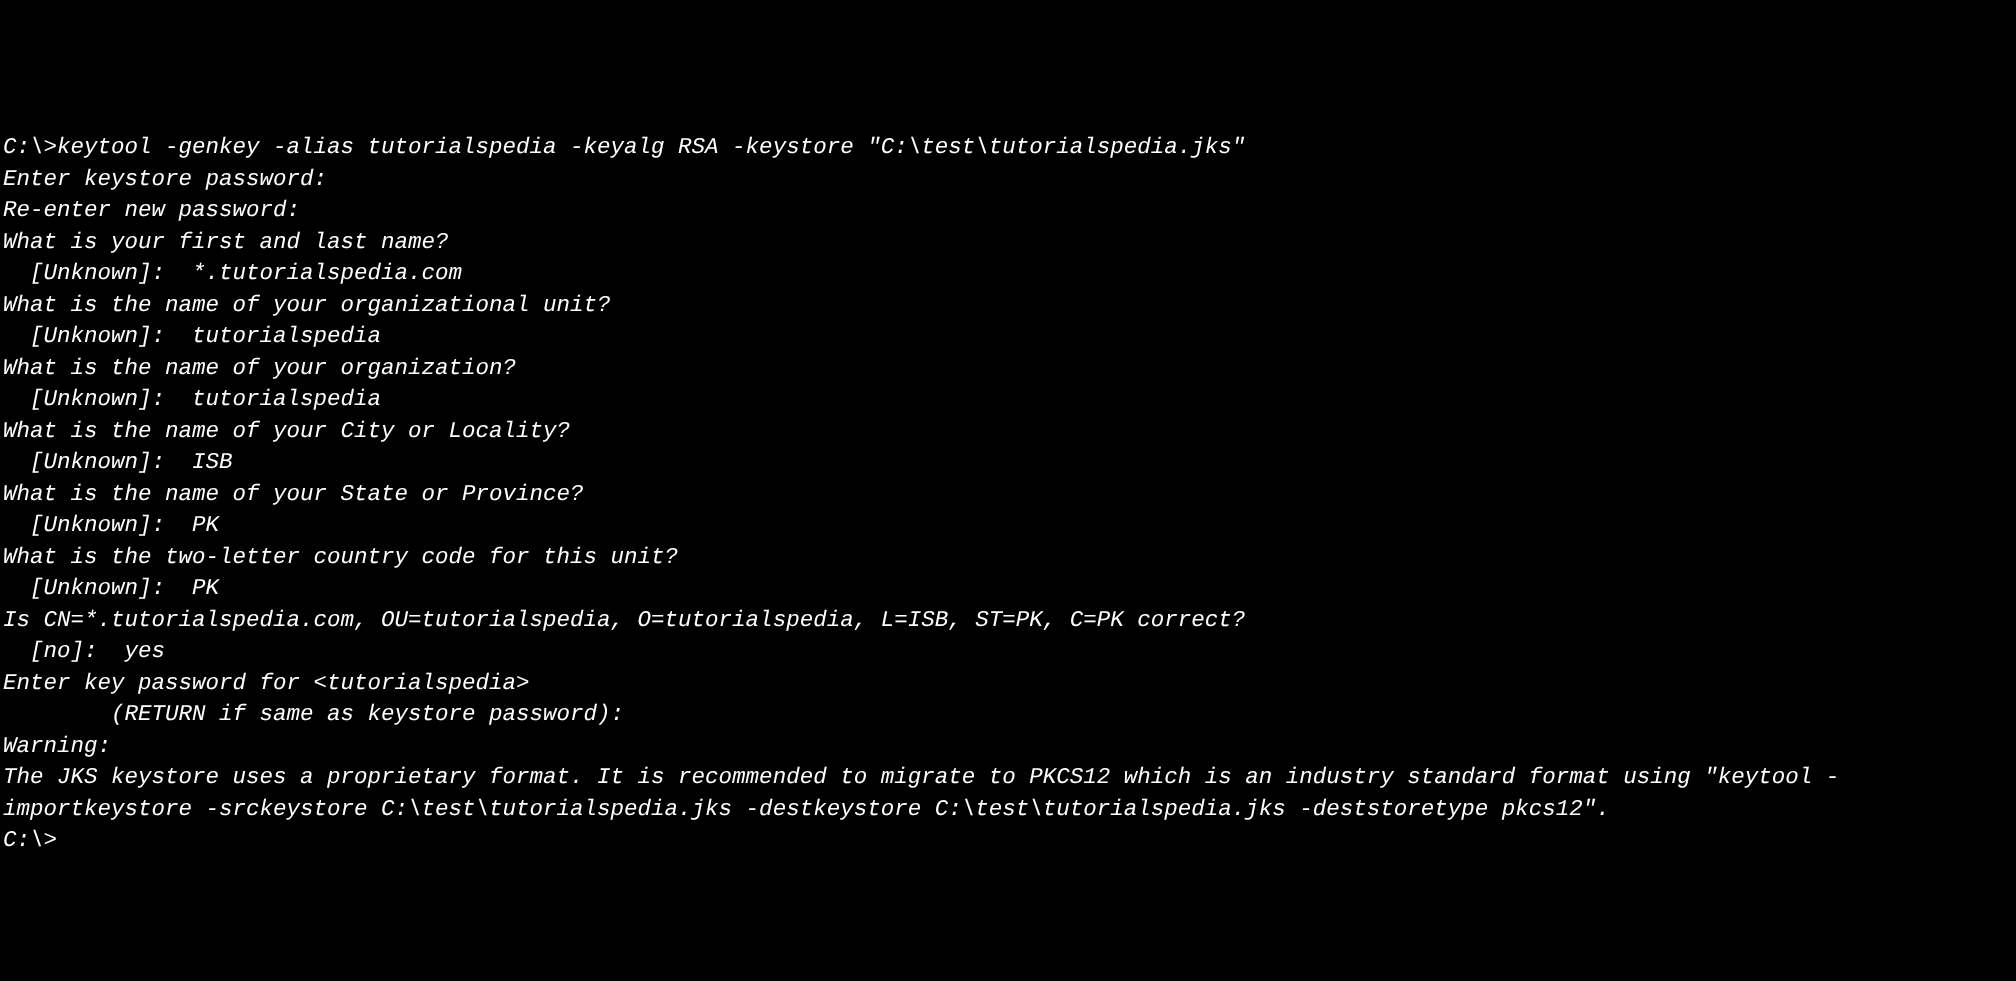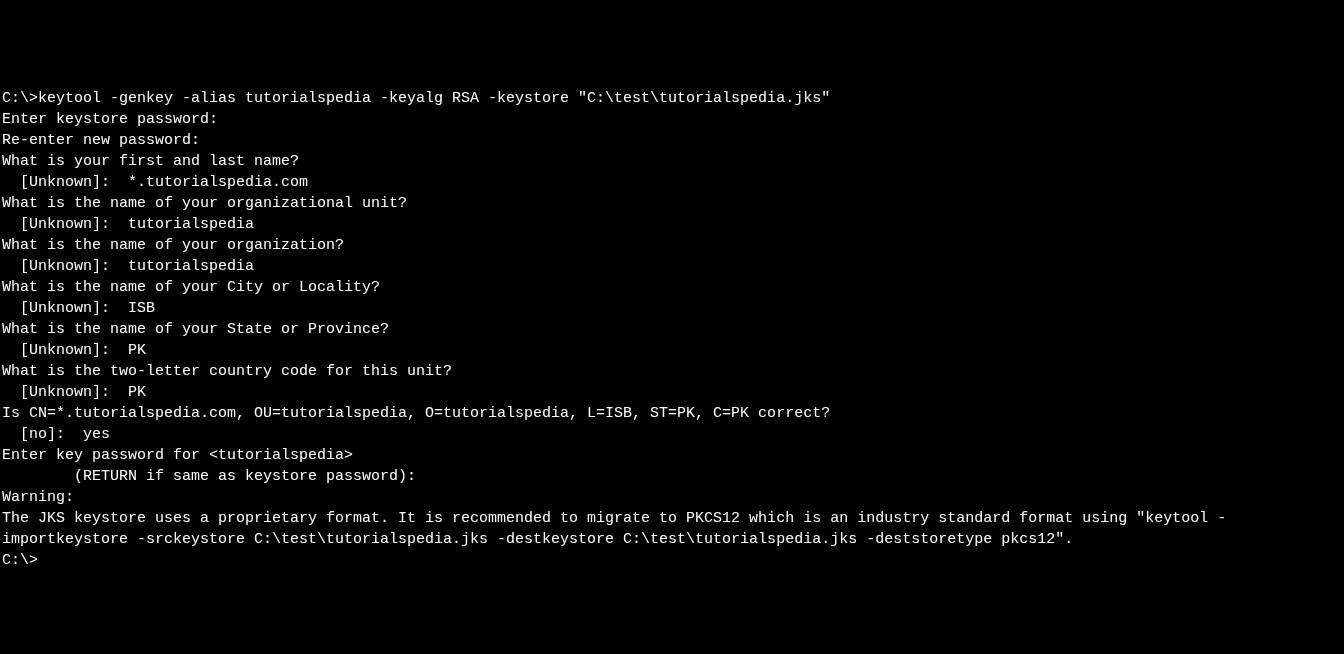--- a/index.html
+++ b/index.html
@@ -1,18 +1,19 @@
 <!DOCTYPE html>
 <html><head>
   <meta charset="utf-8">
   <style>
     * {
       margin: 0;
       padding: 0;
       box-sizing: border-box;
+      font-style: italic;
     }
     body {
       background-color: #000000;
       color: #ffffff;
       font-family: 'Consolas', 'Courier New', monospace;
       font-size: 15px;
       line-height: 1.4;
       padding: 4px 2px;
       width: 1344px;
       height: 654px;

